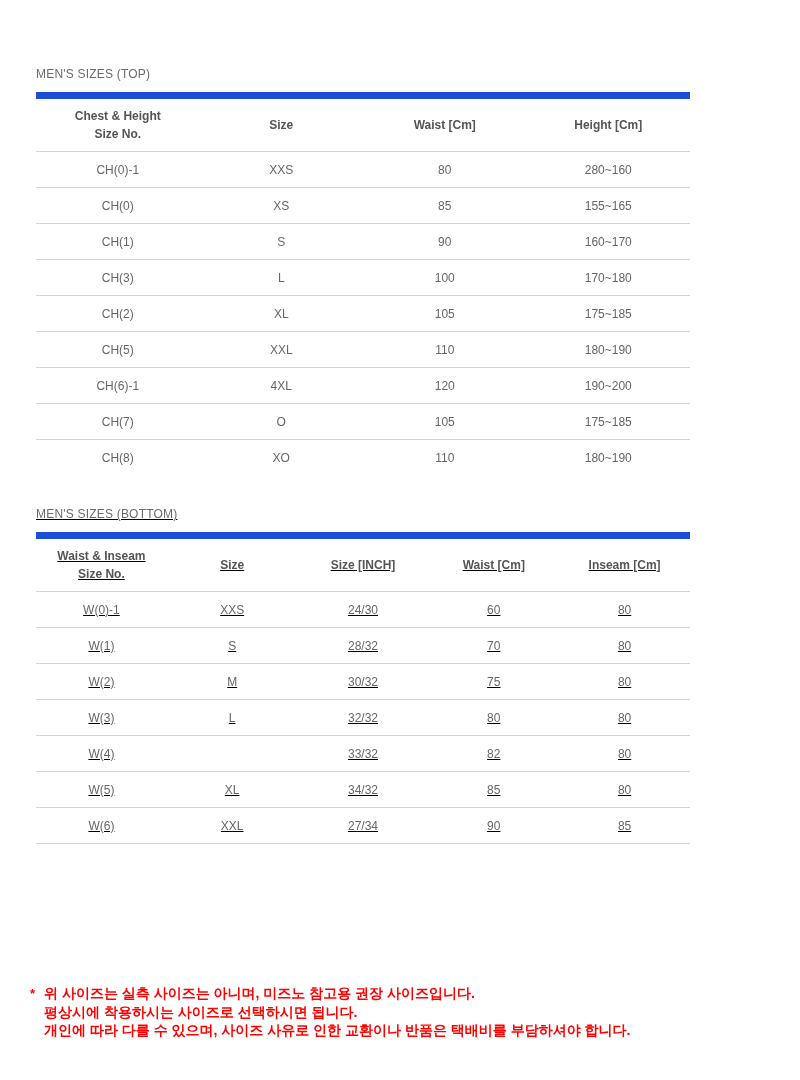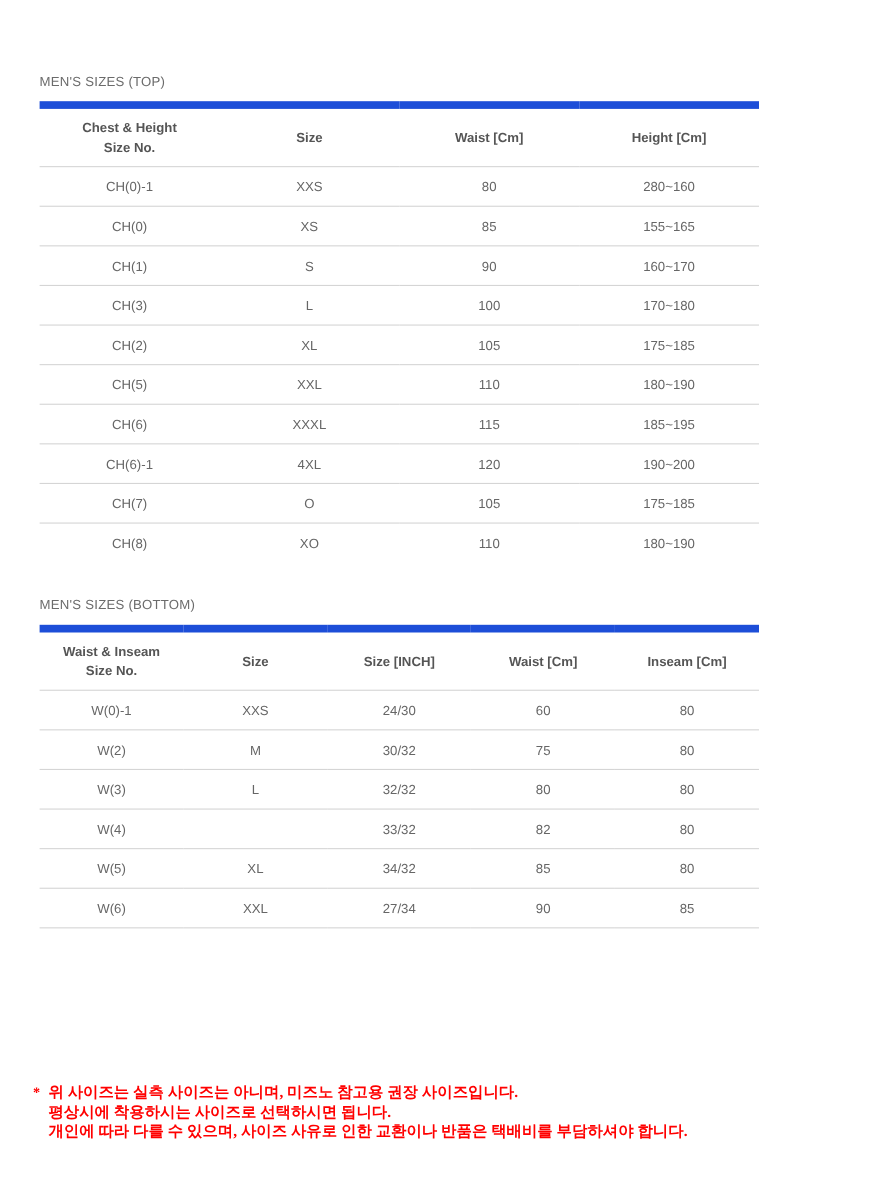--- a/index.html
+++ b/index.html
@@ -26,20 +26,21 @@
     font-size: 12px;
     font-weight: normal;
     color: #6b6b6b;
     letter-spacing: 0.2px;
   }
   .size-section.first {
     padding-top: 67px;
   }
   .size-section.second {
     margin-top: 32px;
+    text-decoration: underline;
   }
   table.size-table {
     width: 100%;
     border-collapse: collapse;
     table-layout: fixed;
     border-top: 7px solid #1d4ed8;
   }
   table.size-table th {
     height: 52px;
     font-size: 12px;
@@ -69,21 +70,20 @@
     left: 30px;
     top: 984px;
     width: 740px;
     color: #ff0000;
     font-weight: bold;
     font-size: 14px;
     line-height: 18px;
   }
   .note-line {
     padding-left: 14px;
-    font-family: Liberation Serif, serif;
   }
   .note-line.first {
     padding-left: 0;
   }
   .note-marker {
     display: inline-block;
     width: 14px;
     font-size: 13px;
   }
 </style>
@@ -134,26 +134,20 @@
               <td>CH(2)</td>
               <td>XL</td>
               <td>105</td>
               <td>175~185</td>
             </tr>
             <tr>
               <td>CH(5)</td>
               <td>XXL</td>
               <td>110</td>
               <td>180~190</td>
-            </tr>
-            <tr>
-              <td>CH(6)</td>
-              <td>XXXL</td>
-              <td>115</td>
-              <td>185~195</td>
             </tr>
             <tr>
               <td>CH(6)-1</td>
               <td>4XL</td>
               <td>120</td>
               <td>190~200</td>
             </tr>
             <tr>
               <td>CH(7)</td>
               <td>O</td>
@@ -185,20 +179,27 @@
           </thead>
         <tbody>
             <tr>
               <td>W(0)-1</td>
               <td>XXS</td>
               <td>24/30</td>
               <td>60</td>
               <td>80</td>
             </tr>
             <tr>
+              <td>W(1)</td>
+              <td>S</td>
+              <td>28/32</td>
+              <td>70</td>
+              <td>80</td>
+            </tr>
+            <tr>
               <td>W(2)</td>
               <td>M</td>
               <td>30/32</td>
               <td>75</td>
               <td>80</td>
             </tr>
             <tr>
               <td>W(3)</td>
               <td>L</td>
               <td>32/32</td>

